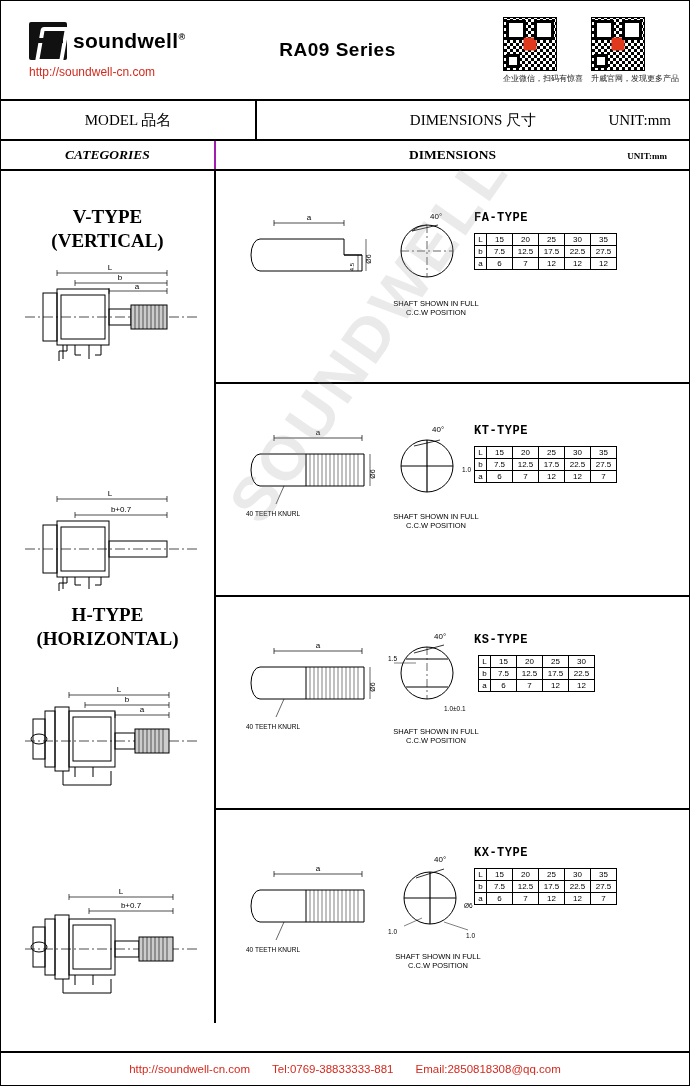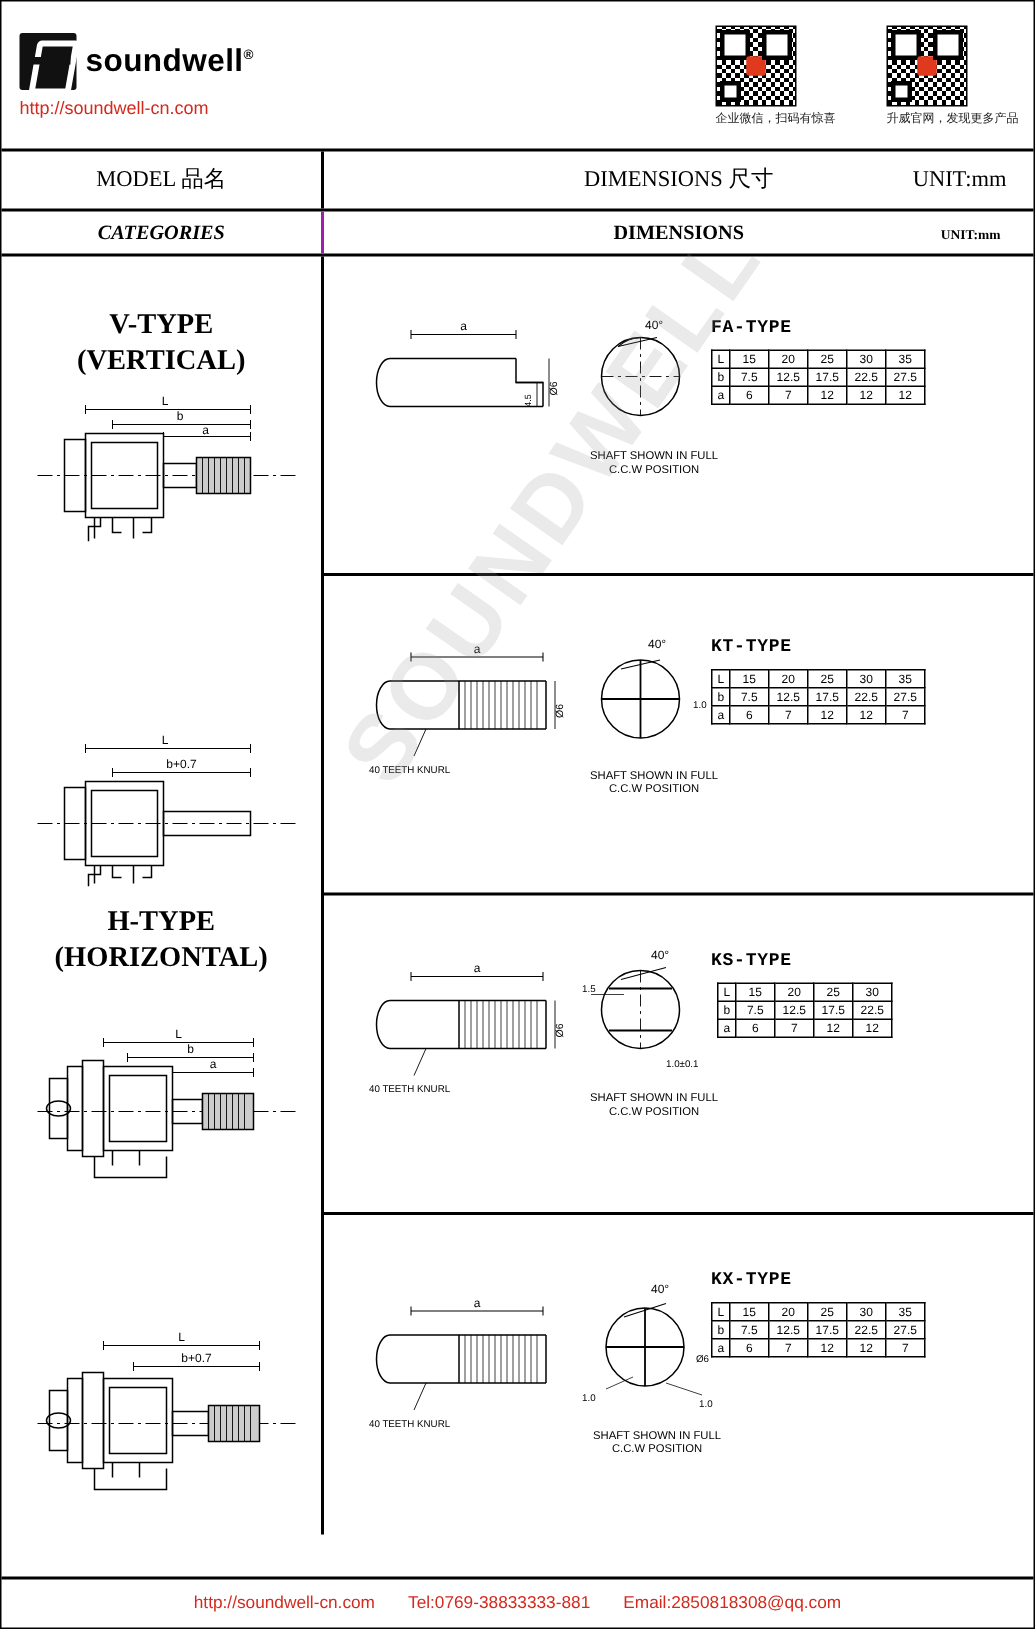--- a/index.html
+++ b/index.html
@@ -22,21 +22,21 @@
   
   .header {
     position: relative;
     height: 100px;
     display: flex;
     align-items: center;
     border-bottom: 2px solid #000;
   }
   .logo-block {
     width: 200px;
-    padding-left: 12px;
+    padding-left: 28px;
     display: flex;
     flex-direction: column;
     justify-content: center;
   }
   .logo-row { display: flex; align-items: center; gap: 6px; }
   .logo-mark {
     width: 38px; height: 38px;
     background: #111;
     position: relative;
     border-radius: 2px;
@@ -86,21 +86,21 @@
     margin-top: 3px;
   }
   .qr-block {
     width: 215px;
     display: flex;
     gap: 8px;
     padding-right: 10px;
     justify-content: flex-end;
     align-items: center;
   }
-  .qr-item { text-align: right; margin-left: 26px; }
+  .qr-item { text-align: right; }
   .qr-box {
     width: 54px; height: 54px;
     background:
       repeating-linear-gradient(0deg, #000 0 3px, #fff 3px 6px),
       repeating-linear-gradient(90deg, #000 0 3px, #fff 3px 6px);
     background-blend-mode: difference;
     border: 1px solid #000;
     position: relative;
   }
   .qr-box:before, .qr-box:after {
@@ -129,21 +129,21 @@
 
   
   .model-bar {
     display: flex;
     height: 40px;
     align-items: center;
     border-bottom: 2px solid #000;
     font-size: 15px;
   }
   .model-bar .cell-model {
-    width: 215px;
+    width: 256px;
     text-align: center;
     border-right: 2px solid #000;
     height: 100%;
     line-height: 38px;
   }
   .model-bar .cell-dim {
     flex: 1;
     text-align: center;
     position: relative;
     height: 100%;
@@ -293,20 +293,21 @@
   <div class="header">
     <div class="logo-block">
       <div class="logo-row">
         <div class="logo-mark"></div>
         <div class="logo-text"><span>soundwell</span><span class="logo-reg">®</span></div>
       </div>
       <div class="logo-url">http://soundwell-cn.com</div>
     </div>
 
     <div class="title-block">
+      <div class="title-main">RA09 Series</div>
     </div>
 
     <div class="qr-block">
       <div class="qr-item">
         <div class="qr-box">
             <span class="qr-dot"></span>
             <span class="qr-center"></span>
           </div>
         <div class="qr-cap">企业微信，扫码有惊喜</div>
       </div>

